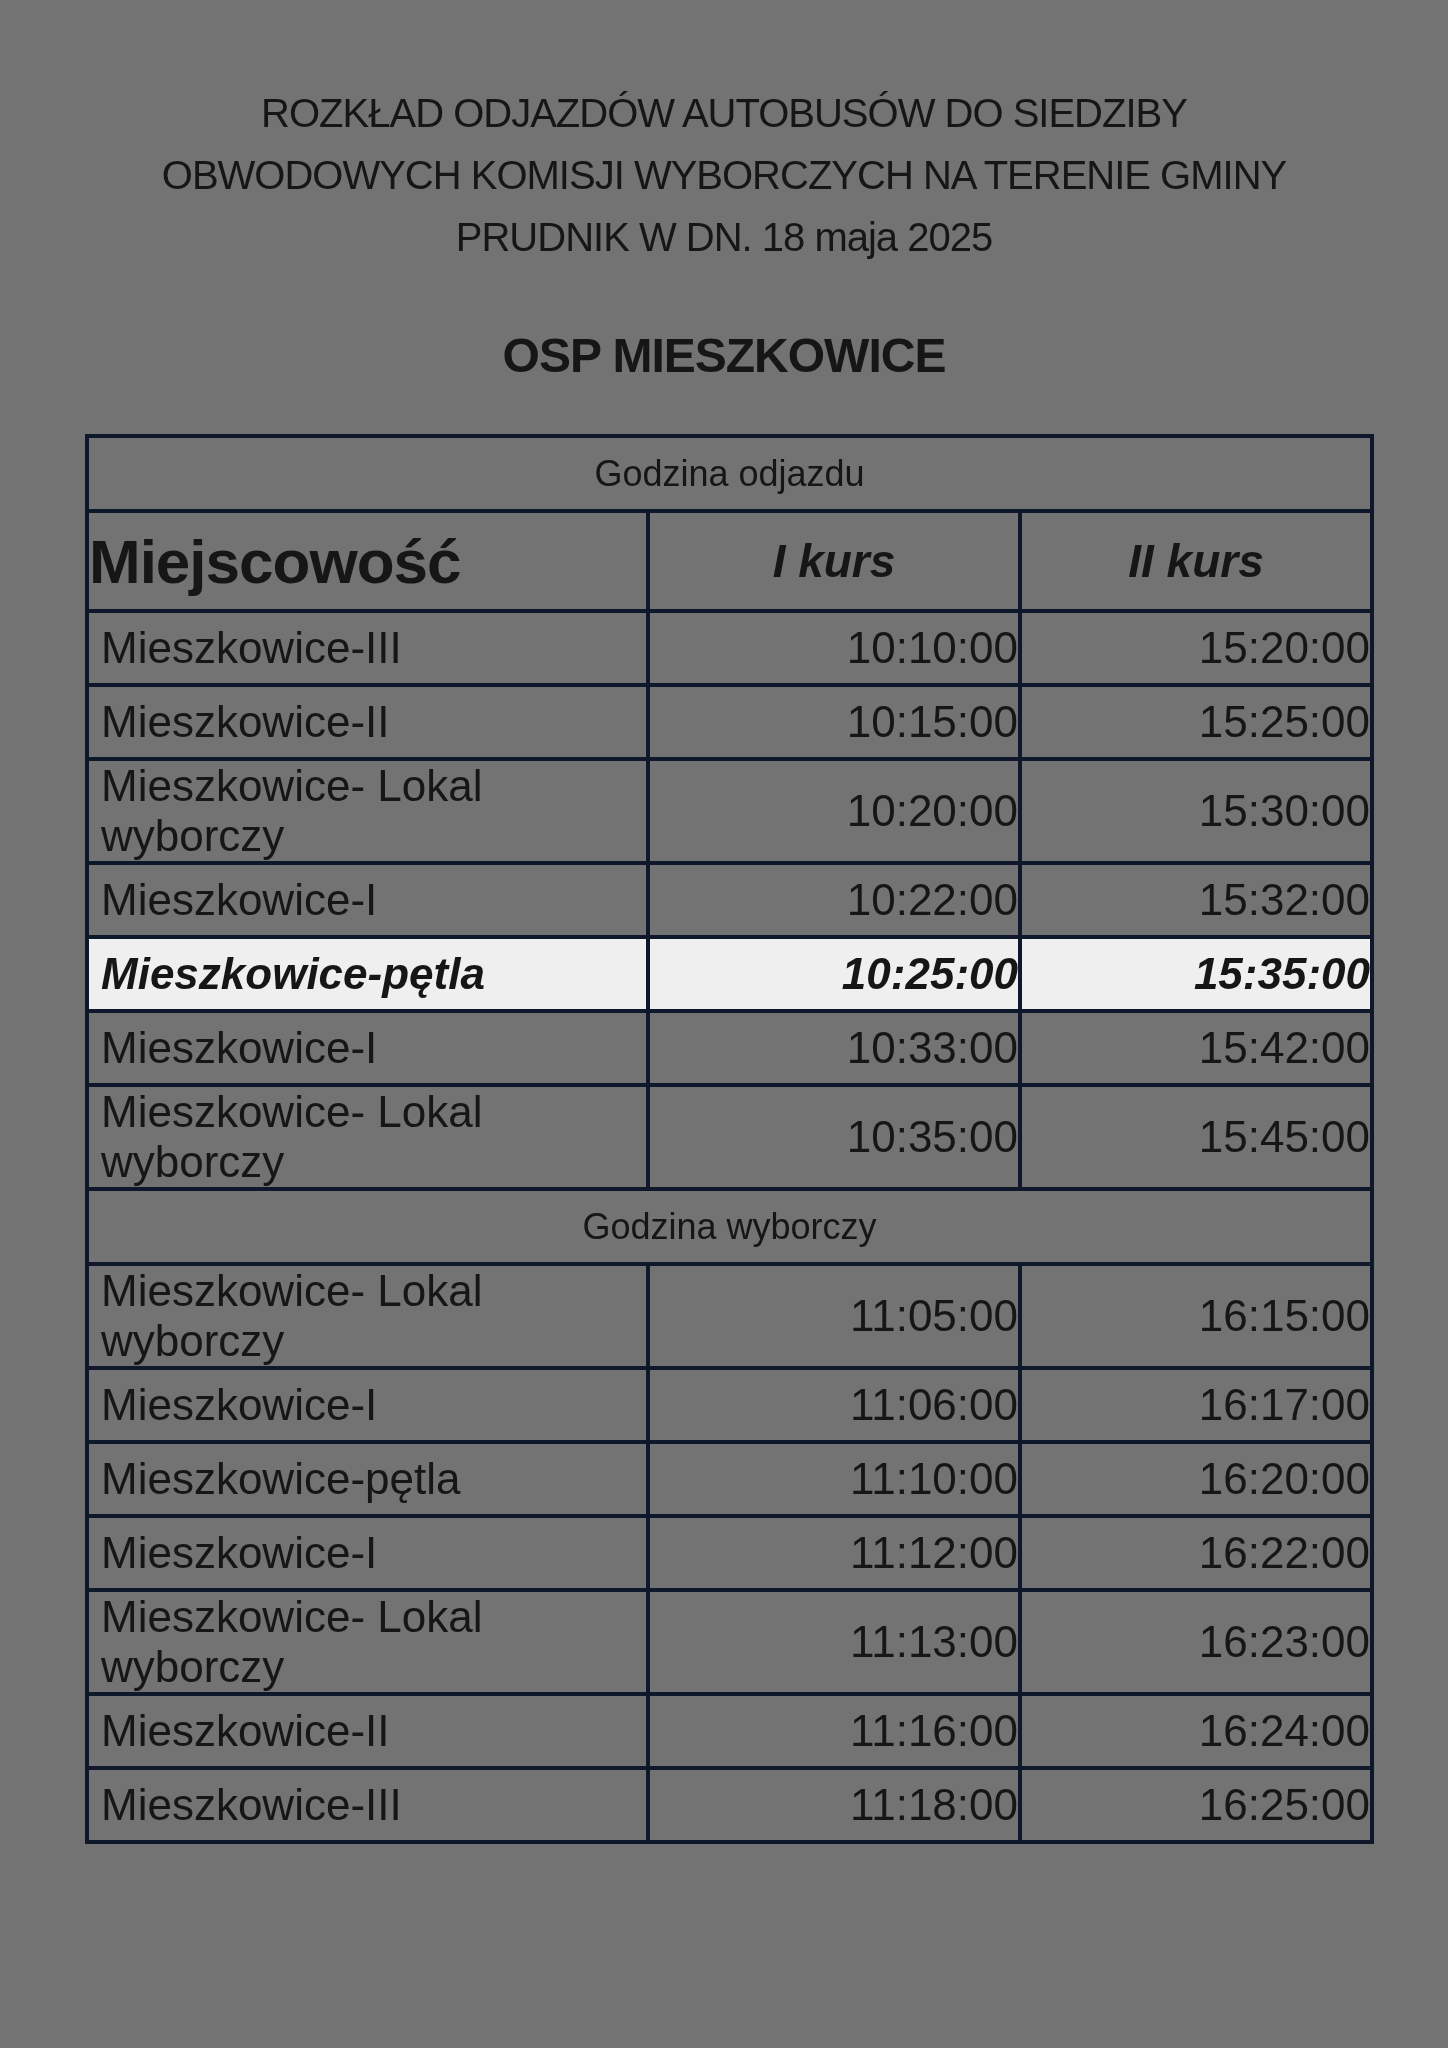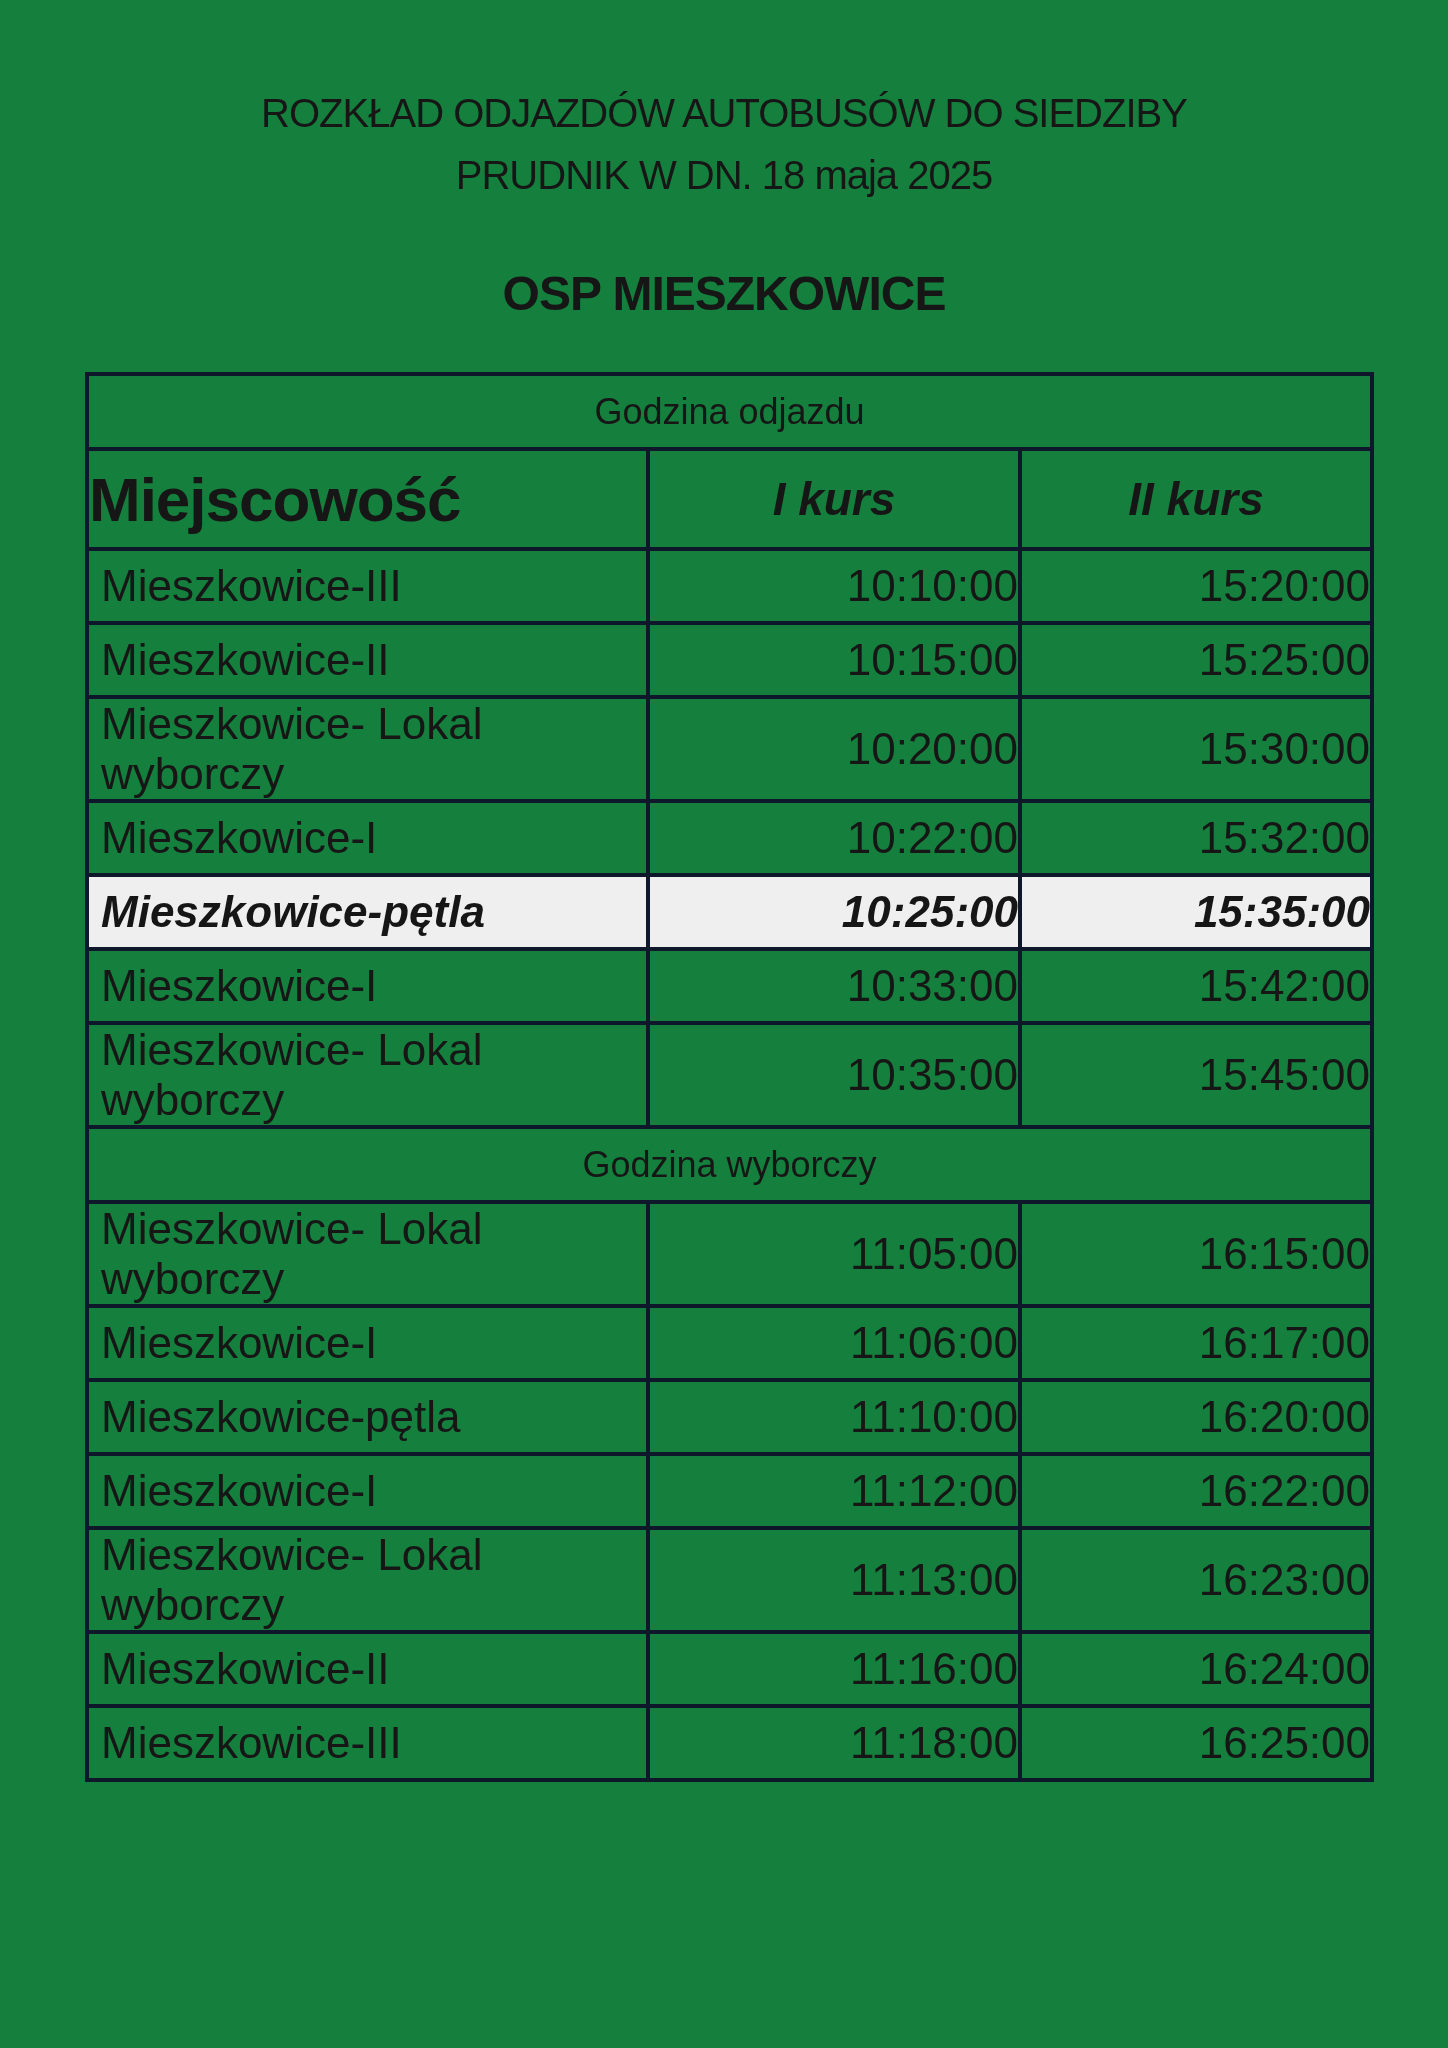--- a/index.html
+++ b/index.html
@@ -1,18 +1,18 @@
 <!DOCTYPE html>
 <html lang="pl"><head>
 <meta charset="utf-8">
 <style>
   html,body{margin:0;padding:0;background:#ffffff;}
   .page{
     width:1448px;height:2048px;
-    background:#15803d;
+    background:#737373;
     font-family:"Liberation Sans", sans-serif;
     color:#161616;
     box-sizing:border-box;
     padding-top:82px;
     overflow:hidden;
   }
   .title{
     text-align:center;
     font-size:40px;
     line-height:62px;
@@ -68,20 +68,21 @@
   tr.data.highlight{background:#efefef;}
   tr.data.highlight td{font-weight:700;font-style:italic;}
 </style>
 </head>
 <body>
 
 <div class="page">
 
   <div class="title">
     <div>ROZKŁAD ODJAZDÓW AUTOBUSÓW DO SIEDZIBY</div>
+    <div>OBWODOWYCH KOMISJI WYBORCZYCH NA TERENIE GMINY</div>
     <div>PRUDNIK W DN. 18 maja 2025</div>
   </div>
 
   <div class="subtitle">OSP MIESZKOWICE</div>
 
   <table class="schedule">
     <colgroup>
       <col class="c-place">
       <col class="c-k1">
       <col class="c-k2">

